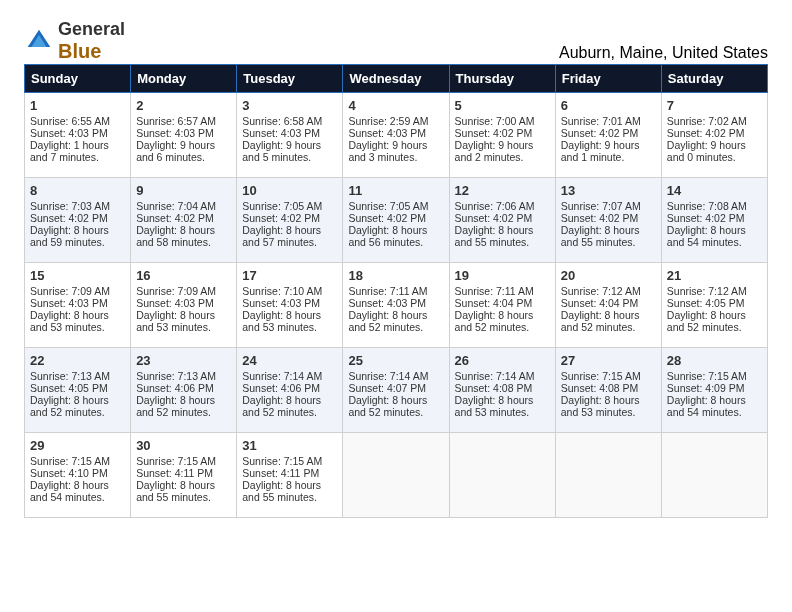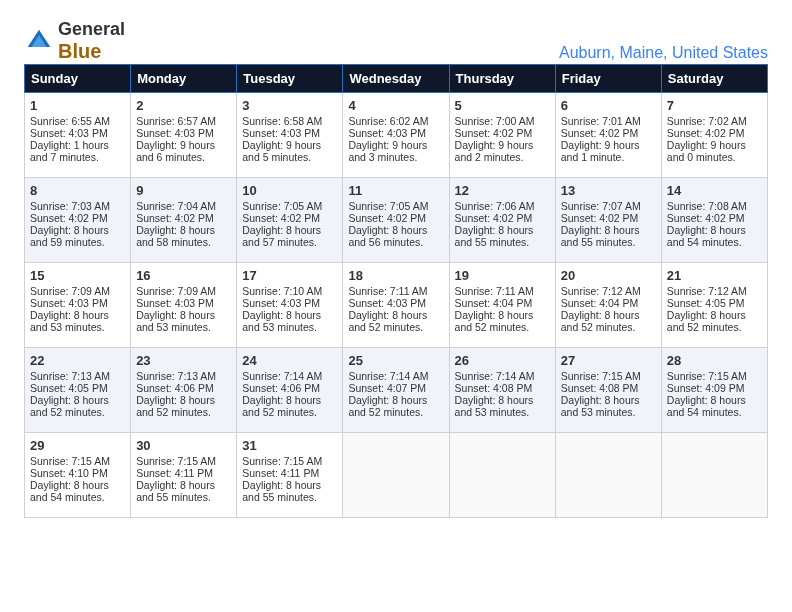--- a/index.html
+++ b/index.html
@@ -43,21 +43,21 @@
     .title-area {
       text-align: right;
     }
     .month-title {
       font-size: 36px;
       font-weight: bold;
       color: #333;
     }
     .location-title {
       font-size: 16px;
-      color: #3b82f6;
+      color: #000000;
     }
     .calendar-table {
       width: 100%;
       border-collapse: collapse;
       table-layout: fixed;
     }
     .calendar-table th {
       background-color: #0f172a;
       color: #fff;
       text-align: left;
@@ -120,21 +120,21 @@
         <th>Thursday</th>
         <th>Friday</th>
         <th>Saturday</th>
       </tr>
   </thead>
   <tbody id="calendar-body">
   <tr>
         <td><span class="day-num">1</span><span>Sunrise: 6:55 AM</span><br><span>Sunset: 4:03 PM</span><br><span>Daylight: 1 hours and 7 minutes.</span></td>
         <td><span class="day-num">2</span><span>Sunrise: 6:57 AM</span><br><span>Sunset: 4:03 PM</span><br><span>Daylight: 9 hours and 6 minutes.</span></td>
         <td><span class="day-num">3</span><span>Sunrise: 6:58 AM</span><br><span>Sunset: 4:03 PM</span><br><span>Daylight: 9 hours and 5 minutes.</span></td>
-        <td><span class="day-num">4</span><span>Sunrise: 6:02 AM</span><br><span>Sunset: 4:03 PM</span><br><span>Daylight: 9 hours and 3 minutes.</span></td>
+        <td><span class="day-num">4</span><span>Sunrise: 2:59 AM</span><br><span>Sunset: 4:03 PM</span><br><span>Daylight: 9 hours and 3 minutes.</span></td>
         <td><span class="day-num">5</span><span>Sunrise: 7:00 AM</span><br><span>Sunset: 4:02 PM</span><br><span>Daylight: 9 hours and 2 minutes.</span></td>
         <td><span class="day-num">6</span><span>Sunrise: 7:01 AM</span><br><span>Sunset: 4:02 PM</span><br><span>Daylight: 9 hours and 1 minute.</span></td>
         <td><span class="day-num">7</span><span>Sunrise: 7:02 AM</span><br><span>Sunset: 4:02 PM</span><br><span>Daylight: 9 hours and 0 minutes.</span></td>
       </tr>
       <tr>
         <td><span class="day-num">8</span><span>Sunrise: 7:03 AM</span><br><span>Sunset: 4:02 PM</span><br><span>Daylight: 8 hours and 59 minutes.</span></td>
         <td><span class="day-num">9</span><span>Sunrise: 7:04 AM</span><br><span>Sunset: 4:02 PM</span><br><span>Daylight: 8 hours and 58 minutes.</span></td>
         <td><span class="day-num">10</span><span>Sunrise: 7:05 AM</span><br><span>Sunset: 4:02 PM</span><br><span>Daylight: 8 hours and 57 minutes.</span></td>
         <td><span class="day-num">11</span><span>Sunrise: 7:05 AM</span><br><span>Sunset: 4:02 PM</span><br><span>Daylight: 8 hours and 56 minutes.</span></td>
         <td><span class="day-num">12</span><span>Sunrise: 7:06 AM</span><br><span>Sunset: 4:02 PM</span><br><span>Daylight: 8 hours and 55 minutes.</span></td>

